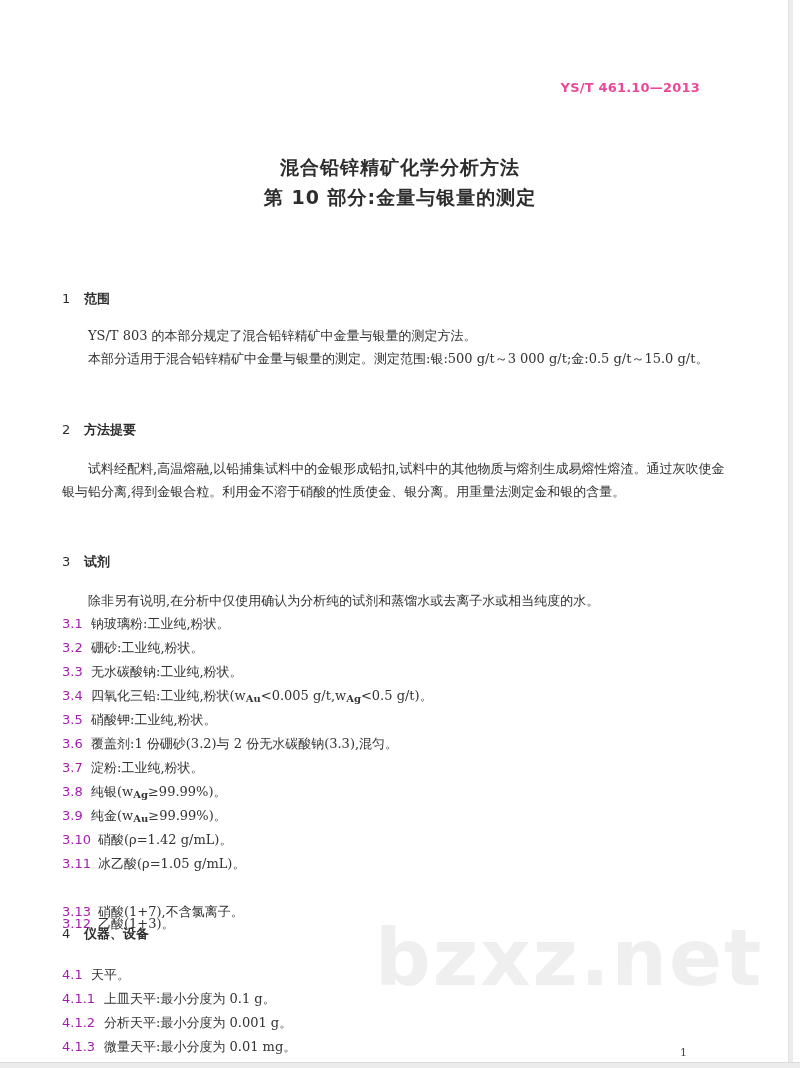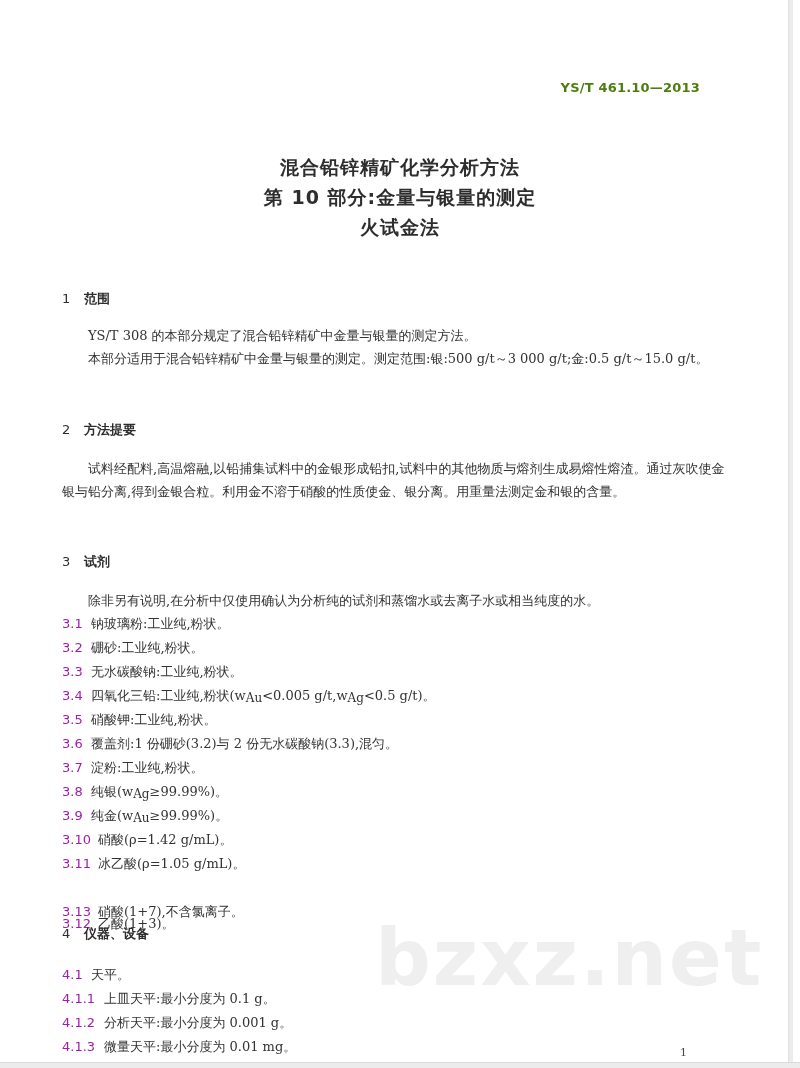--- a/index.html
+++ b/index.html
@@ -4,52 +4,51 @@
 <style>
   html, body { margin: 0; padding: 0; }
   body {
     width: 800px; height: 1068px; position: relative; overflow: hidden;
     background: #ffffff;
     font-family: "DejaVu Serif", "Liberation Serif", serif;
     color: #2a2a2a;
   }
   .page-edge-right { position: absolute; left: 788px; top: 0; width: 4px; height: 1064px; background: #ececec; border-left: 1px solid #e0e0e0; }
   .page-edge-bottom { position: absolute; left: 0; top: 1062px; width: 800px; height: 6px; background: #ececec; border-top: 1px solid #dcdcdc; }
-  .std-code { position: absolute; right: 100px; top: 80px; font-family: "DejaVu Sans", sans-serif; font-size: 13px; font-weight: bold; color: #4d7c0f; letter-spacing: 0.2px; }
+  .std-code { position: absolute; right: 100px; top: 80px; font-family: "DejaVu Sans", sans-serif; font-size: 13px; font-weight: bold; color: #ec4899; letter-spacing: 0.2px; }
   .title-block { position: absolute; left: 0; width: 800px; top: 152px; text-align: center; font-family: "DejaVu Sans", sans-serif; font-weight: bold; color: #2d2d2d; }
   .title-line { font-size: 19px; line-height: 30px; letter-spacing: 1px; }
   .sec-head { position: absolute; left: 62px; font-family: "DejaVu Sans", sans-serif; font-weight: bold; font-size: 13px; color: #2d2d2d; }
   .sec-head .num { display: inline-block; width: 22px; font-weight: normal; }
   .para { position: absolute; left: 62px; width: 672px; font-size: 13px; line-height: 23px; color: #333; }
   .indent { text-indent: 26px; }
   .item { position: absolute; left: 62px; font-size: 13px; line-height: 18px; color: #333; white-space: nowrap; }
   .item .inum { display: inline-block; font-family: "DejaVu Sans", sans-serif; color: #a21caf; }
   .w2 { width: 29px; } .w3 { width: 36px; } .w4 { width: 42px; }
-  sub.s { font-size: 12px; vertical-align: -2px; }
+  sub.s { font-size: 10px; vertical-align: -2px; font-weight: bold; }
   .watermark { position: absolute; left: 375px; top: 918px; font-family: "DejaVu Sans", sans-serif; font-weight: bold; font-size: 78px; color: #efefef; letter-spacing: 2px; line-height: 80px; }
   .page-num { position: absolute; left: 680px; top: 1046px; font-size: 11px; color: #444; }
 </style>
 </head>
 <body>
 
 <div class="page-edge-right"></div>
 <div class="page-edge-bottom"></div>
 
 <div class="std-code">YS/T 461.10—2013</div>
 
 <div class="title-block">
   <div class="title-line">混合铅锌精矿化学分析方法</div>
   <div class="title-line">第 10 部分:金量与银量的测定</div>
-  <div class="title-line">火试金法</div>
 </div>
 
 <div class="sec-head" style="top:290px;">
   <span class="num">1</span><span>范围</span>
 </div>
-<div class="para indent" style="top:324px;">YS/T 308 的本部分规定了混合铅锌精矿中金量与银量的测定方法。</div>
+<div class="para indent" style="top:324px;">YS/T 803 的本部分规定了混合铅锌精矿中金量与银量的测定方法。</div>
 <div class="para indent" style="top:347px;">本部分适用于混合铅锌精矿中金量与银量的测定。测定范围:银:500 g/t～3 000 g/t;金:0.5 g/t～15.0 g/t。</div>
 
 <div class="sec-head" style="top:421px;">
   <span class="num">2</span><span>方法提要</span>
 </div>
 <div class="para indent" style="top:457px;">试料经配料,高温熔融,以铅捕集试料中的金银形成铅扣,试料中的其他物质与熔剂生成易熔性熔渣。通过灰吹使金银与铅分离,得到金银合粒。利用金不溶于硝酸的性质使金、银分离。用重量法测定金和银的含量。</div>
 
 <div class="sec-head" style="top:553px;">
   <span class="num">3</span><span>试剂</span>
 </div>

